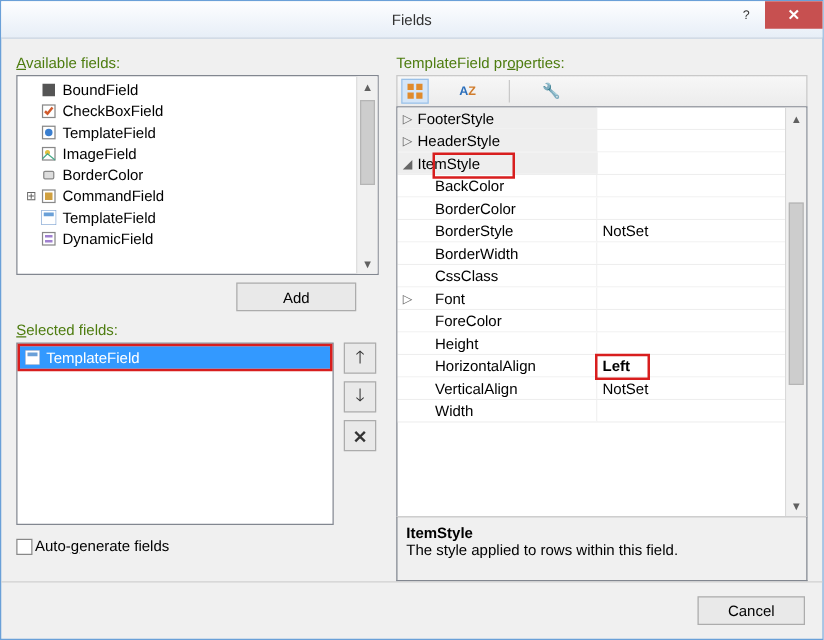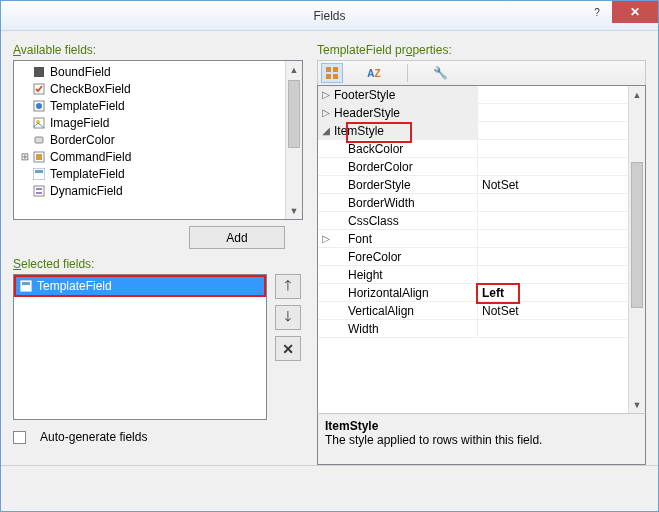--- a/index.html
+++ b/index.html
@@ -159,21 +159,21 @@
   }
   .sel-item {
     display:flex; align-items:center;
     background:#3399ff; color:#fff;
     height:18px; padding-left:3px;
     outline: 2px solid #d81e1e;
     outline-offset: 0px;
     margin:1px;
   }
   .sel-item .tree-icon { margin-right:4px; }
-  .checkbox-row { display:flex; align-items:center; gap:14px; margin-top:10px; }
+  .checkbox-row { display:flex; align-items:center; gap:2px; margin-top:10px; }
   .checkbox {
     width:13px; height:13px; border:1px solid #888; background:#fff;
   }
 
   
   .prop-toolbar {
     height:26px;
     border:1px solid #c9c9c9;
     background: linear-gradient(#f7f7f7,#ececec);
     display:flex; align-items:center; gap:20px;
@@ -526,15 +526,16 @@
       </div>
 
       <div class="desc-pane">
         <div class="dtitle">ItemStyle</div>
         <div>The style applied to rows within this field.</div>
       </div>
     </div>
   </div>
 
   <div class="footer">
+    <button class="btn" style="width:86px;">Cancel</button>
   </div>
 
 </div>
 
 </body></html>

